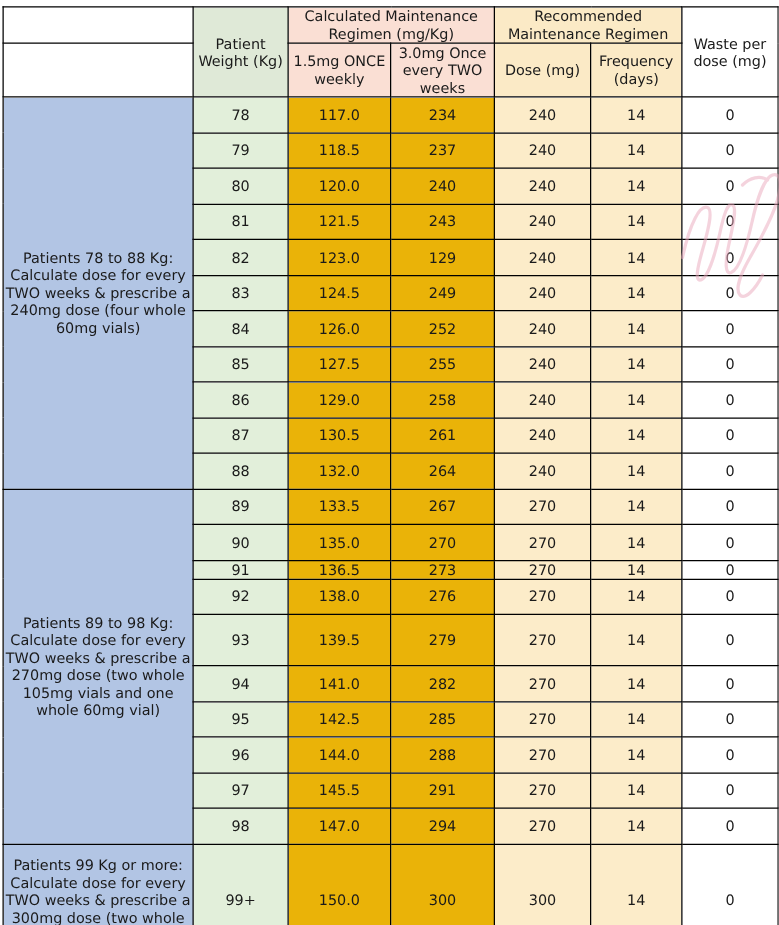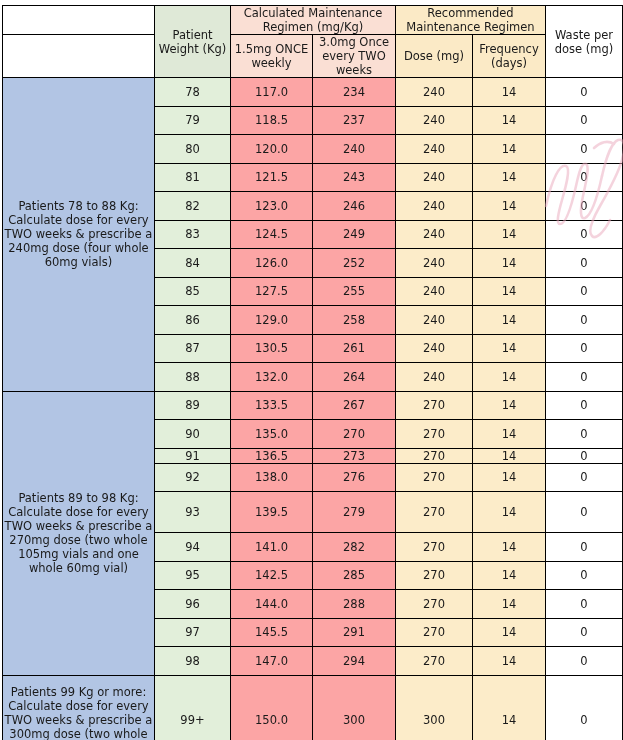--- a/index.html
+++ b/index.html
@@ -53,21 +53,21 @@
 
   
   .h-weight   { background: #dfe9d7; }
   .h-calc     { background: #fadfd4; }
   .h-rec      { background: #fbeac6; }
   .h-waste    { background: #ffffff; }
 
   
   .c-group    { background: #b2c5e4; margin-left: 29px; }
   .c-weight   { background: #e2efda; }
-  .c-calc     { background: #fca5a5; }
+  .c-calc     { background: #eab308; }
   .c-rec      { background: #fcecc9; }
   .c-waste    { background: #ffffff; }
 
   .c-group {
     text-align: left;
     vertical-align: middle;
     padding: 0 6px 0 8px;
     font-size: 11.5px;
     line-height: 1.32;
   }
@@ -147,21 +147,21 @@
           <td class="c-weight">81</td>
           <td class="c-calc">121.5</td>
           <td class="c-calc">243</td>
           <td class="c-rec">240</td>
           <td class="c-rec">14</td>
           <td class="c-waste">0</td>
         </tr>
         <tr style="height: 28.5px;">
           <td class="c-weight">82</td>
           <td class="c-calc">123.0</td>
-          <td class="c-calc">246</td>
+          <td class="c-calc">129</td>
           <td class="c-rec">240</td>
           <td class="c-rec">14</td>
           <td class="c-waste">0</td>
         </tr>
         <tr style="height: 28.5px; margin-left: 38px;">
           <td class="c-weight">83</td>
           <td class="c-calc">124.5</td>
           <td class="c-calc">249</td>
           <td class="c-rec">240</td>
           <td class="c-rec">14</td>

